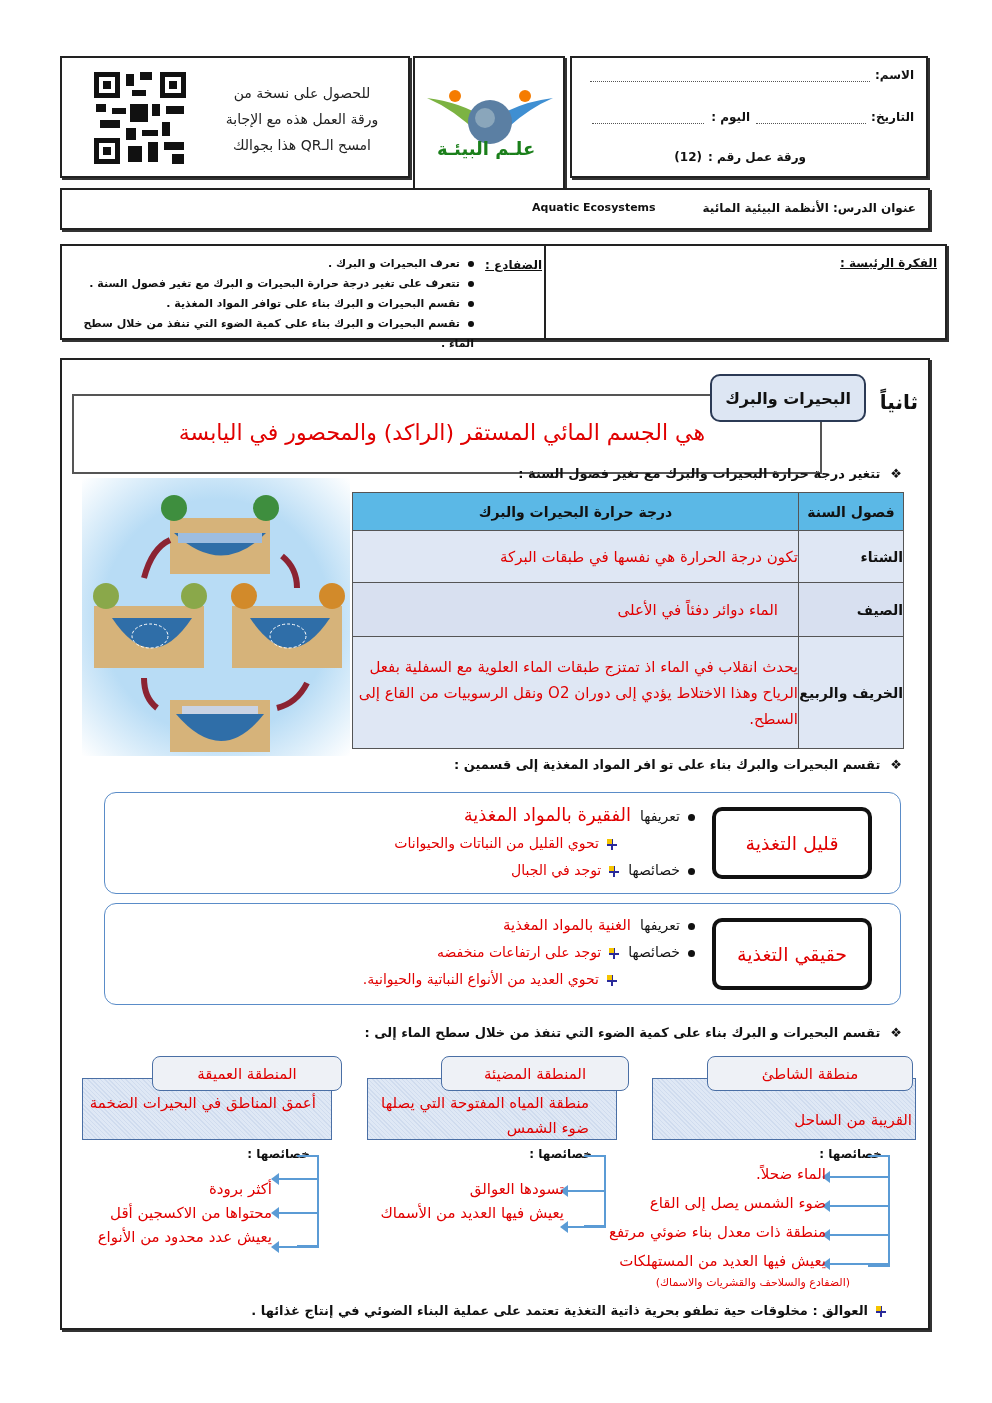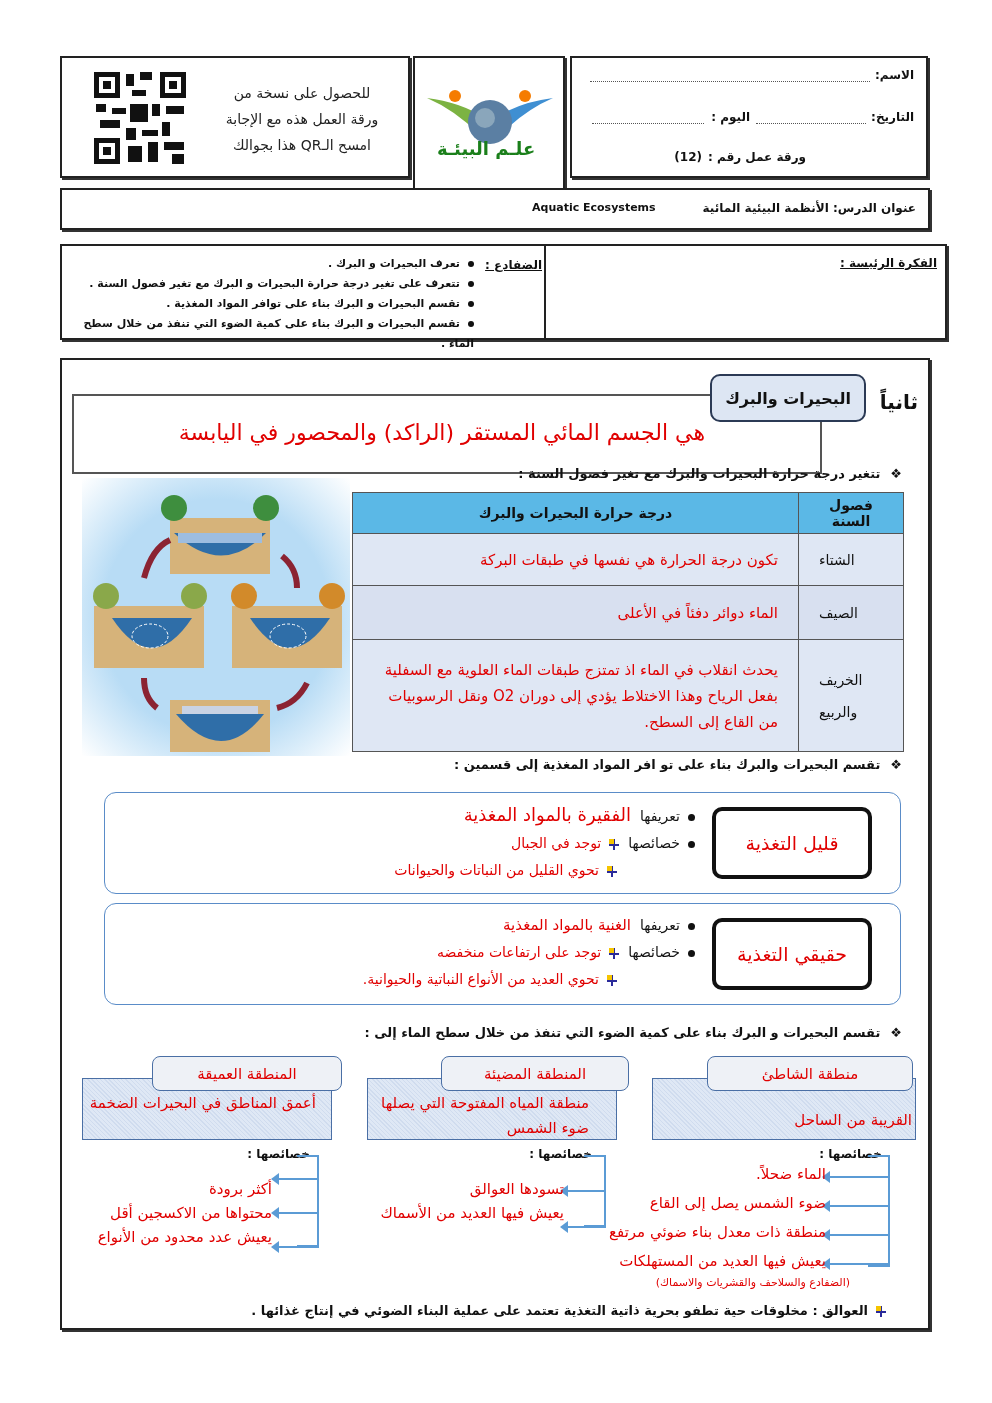--- a/index.html
+++ b/index.html
@@ -15,23 +15,23 @@
   
   #hdr-right{left:570px;top:56px;width:358px;height:122px}
   #hdr-logo{left:413px;top:56px;width:152px;height:158px}
   #hdr-left{left:60px;top:56px;width:350px;height:122px}
   
   #lesson{left:60px;top:188px;width:870px;height:42px}
   #goals{left:60px;top:244px;width:500px;height:96px}
   #idea{left:544px;top:244px;width:403px;height:96px}
   #main{left:60px;top:358px;width:870px;height:972px}
   table.t{border-collapse:collapse;position:absolute;left:352px;top:492px;width:552px;font-size:14px}
-  table.t td,table.t th{border:1px solid #555;padding:4px 20px;vertical-align:middle}
+  table.t td,table.t th{border:1px solid #555;padding:4px 0;vertical-align:middle}
   table.t th{background:#5bb8e6;color:#111;font-weight:bold;height:38px}
-  table.t td.season{font-weight:normal;text-align:left;width:105px}
+  table.t td.season{font-weight:bold;text-align:right;width:105px}
   table.t tr.r1 td{background:#dfe7f4;height:52px}
   table.t tr.r2 td{background:#d8e0f0;height:54px}
   table.t tr.r3 td{background:#dfe7f4;height:112px}
   .nut{position:absolute;left:104px;width:797px;height:102px;border:1.5px solid #5a8cc8;border-radius:12px;background:#fff}
   .nut .tag{position:absolute;right:28px;top:14px;width:160px;height:72px;border:4px solid #111;border-radius:10px;display:flex;align-items:center;justify-content:center;font-size:19px;color:#e00000}
   .nut .lines{position:absolute;right:205px;top:8px;font-size:14px;line-height:27px}
   .bul{display:inline-block;width:9px;height:9px;border-radius:50%;background:#111;margin-left:8px;vertical-align:middle}
   .plus{display:inline-block;width:10px;height:11px;position:relative;margin-left:8px;vertical-align:middle}
   .plus:before{content:"";position:absolute;left:4px;top:0;width:2px;height:11px;background:#2a2a9a}
   .plus:after{content:"";position:absolute;left:0;top:5px;width:10px;height:2px;background:#2a2a9a}
@@ -195,22 +195,22 @@
   </table>
 
 <div class="abs bold" style="right:90px;top:757px;font-size:13px">
   <span style="margin-left:10px">❖</span><span>تقسم البحيرات والبرك بناء على تو افر المواد المغذية إلى قسمين :</span>
 </div>
 
 <div class="nut" style="top:792px">
   <div class="tag">قليل التغذية</div>
   <div class="lines">
     <div><span class="bul" style="width:7px;height:7px"></span><span>تعريفها</span>&nbsp;&nbsp;<span class="red" style="font-size:18px">الفقيرة بالمواد المغذية</span></div>
+    <div style="padding-right:78px"><span class="plus"><i></i></span><span class="red">تحوي القليل من النباتات والحيوانات</span></div>
     <div><span class="bul" style="width:7px;height:7px"></span><span>خصائصها</span>&nbsp;&nbsp;<span class="plus"><i></i></span><span class="red">توجد في الجبال</span></div>
-    <div style="padding-right:78px"><span class="plus"><i></i></span><span class="red">تحوي القليل من النباتات والحيوانات</span></div>
   </div>
 </div>
 
 <div class="nut" style="top:903px">
   <div class="tag">حقيقي التغذية</div>
   <div class="lines">
     <div><span class="bul" style="width:7px;height:7px"></span><span>تعريفها</span>&nbsp;&nbsp;<span class="red" style="font-size:15px">الغنية بالمواد المغذية</span></div>
     <div><span class="bul" style="width:7px;height:7px"></span><span>خصائصها</span>&nbsp;&nbsp;<span class="plus"><i></i></span><span class="red">توجد على ارتفاعات منخفضه</span></div>
     <div style="padding-right:78px"><span class="plus"><i></i></span><span class="red">تحوي العديد من الأنواع النباتية والحيوانية.</span></div>
   </div>

